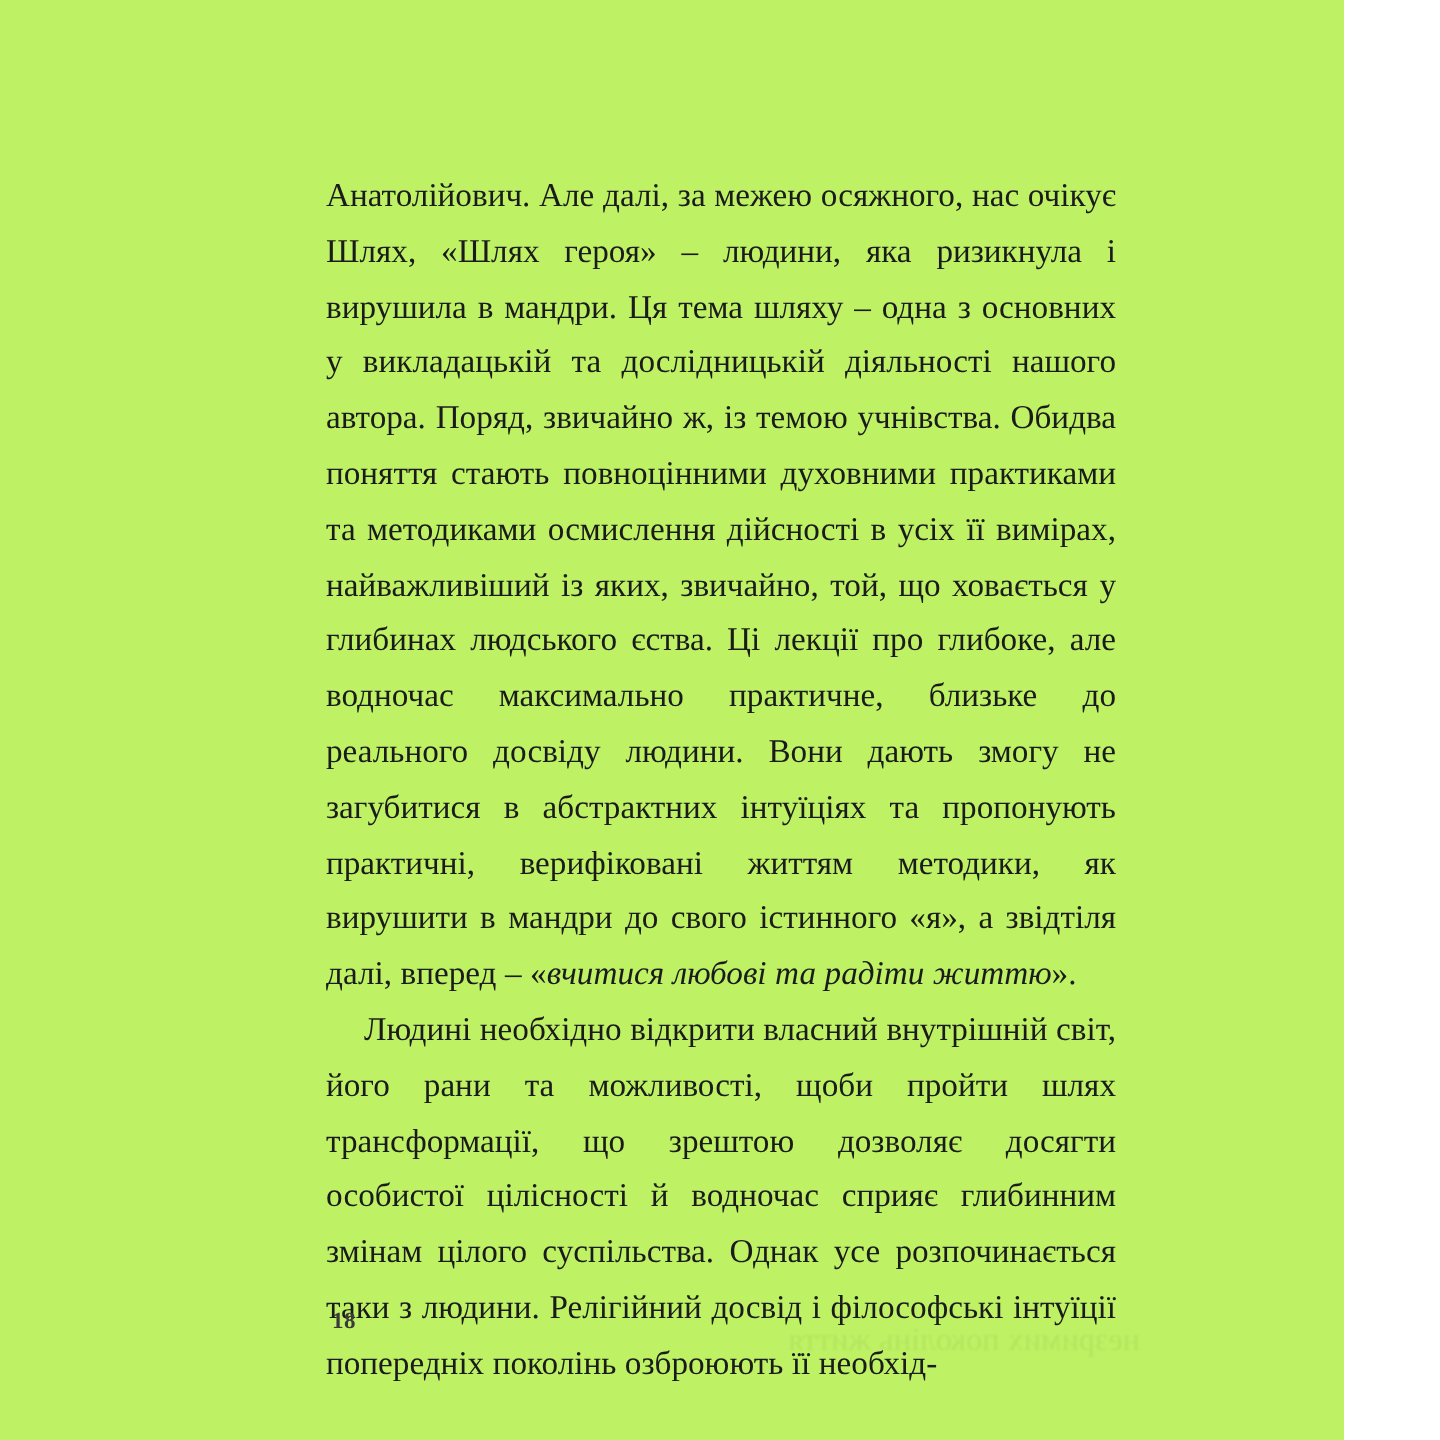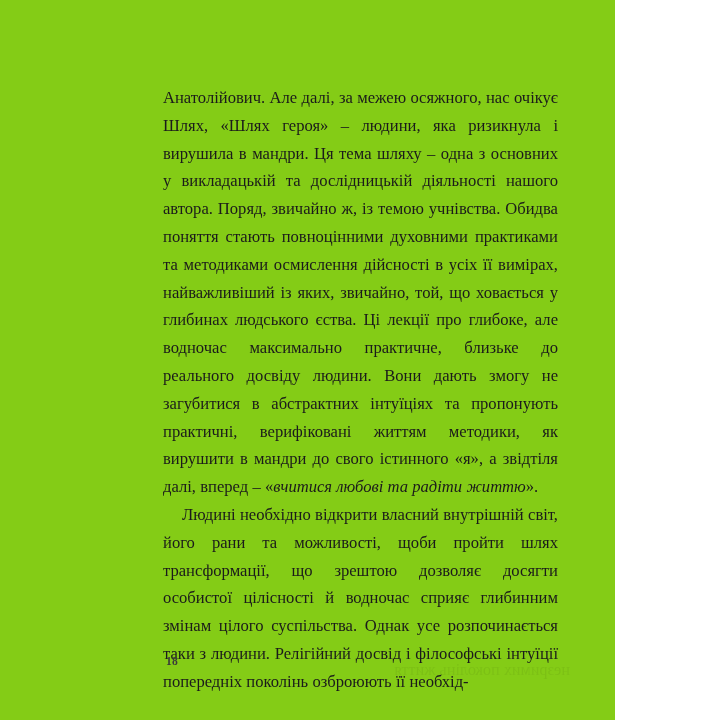--- a/index.html
+++ b/index.html
@@ -11,23 +11,23 @@
     width: 720px;
     height: 720px;
     background: #ffffff;
     font-family: "Liberation Serif", "DejaVu Serif", serif;
     color: #1b1b1b;
     overflow: hidden;
   }
 
   .page {
     position: relative;
-    width: 615px;
+    width: 672px;
     height: 720px;
-    background: #84cc16;
+    background: #bef264;
     box-sizing: border-box;
   }
 
   
   .bleed-through {
     position: absolute;
     left: 170px;
     top: 660px;
     width: 400px;
     height: 44px;

